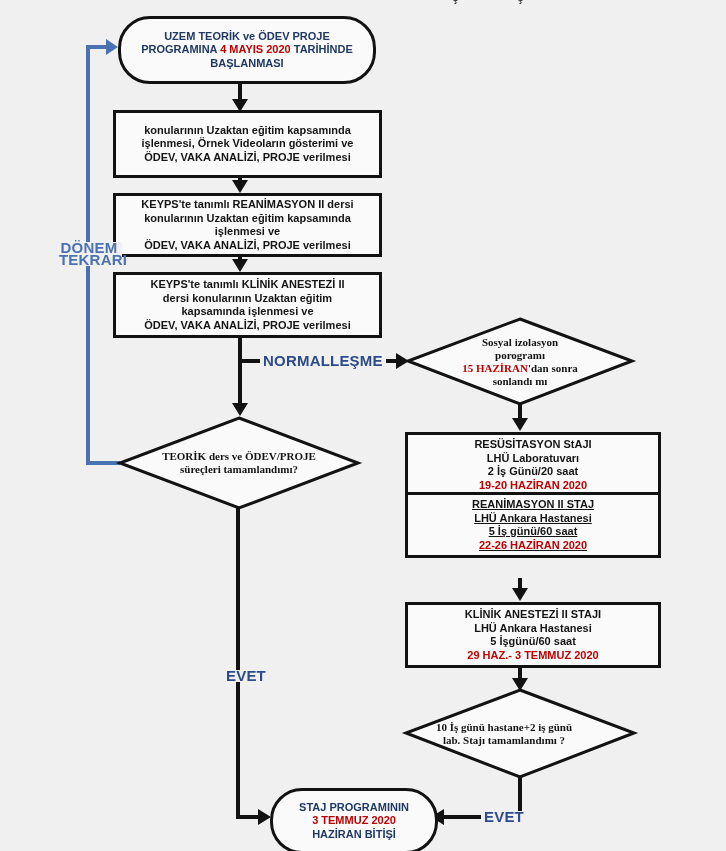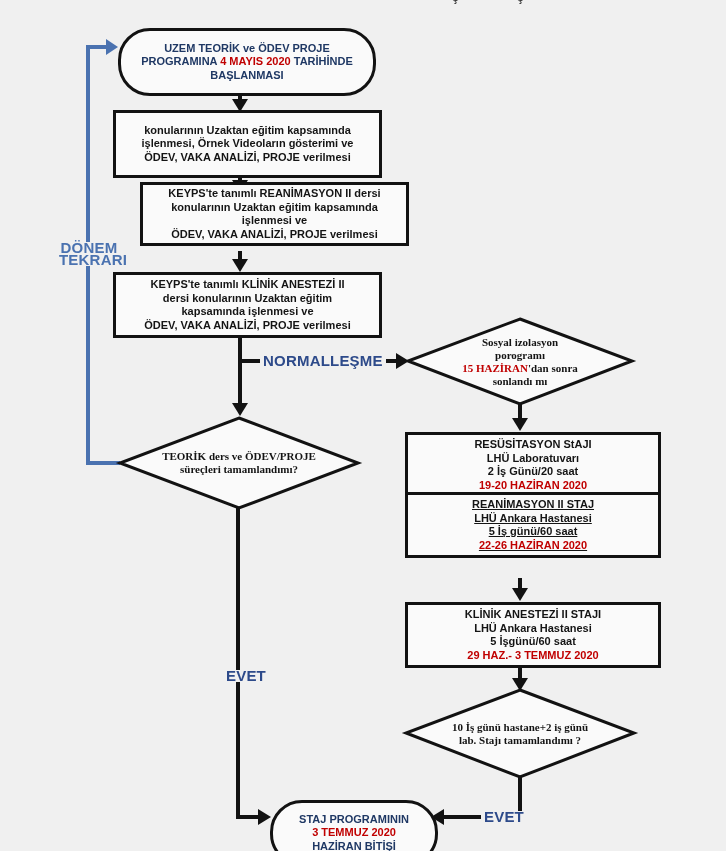--- a/index.html
+++ b/index.html
@@ -2,21 +2,21 @@
 <html><head>
 <meta charset="utf-8">
 <style>
   html,body{margin:0;padding:0;}
   body{font-family:"Liberation Sans",sans-serif;}
   #stage{position:relative;width:726px;height:851px;background:#f0f0f0;overflow:hidden;}
   #connectors{position:absolute;left:0;top:0;z-index:1;}
   .box{position:absolute;z-index:2;border:3px solid #121212;background:#fafafa;
        display:flex;flex-direction:column;align-items:center;justify-content:center;
        text-align:center;font-weight:bold;font-size:11px;line-height:13.5px;color:#141414;}
-  .terminal{border-radius:32px;color:#1f3864;margin-top:12px;}
+  .terminal{border-radius:32px;color:#1f3864;}
   .dtext{position:absolute;z-index:2;display:flex;flex-direction:column;align-items:center;
          justify-content:center;text-align:center;font-weight:bold;font-size:11px;
          line-height:13px;color:#141414;font-family:Liberation Serif, serif;}
   .elabel{position:absolute;z-index:3;font-weight:bold;font-size:15px;letter-spacing:.2px;
           color:#2d4a8a;background:#f0f0f0;padding:0 3px;text-align:center;line-height:12px;}
   .elabel.loop{color:#4a72b0;background:#f0f0f0;}
   .red{color:#c00000;}
   .clip-frag{position:absolute;left:445px;top:0;width:110px;height:6px;overflow:hidden;
              z-index:3;color:#3a3a3a;font-size:12px;font-weight:bold;}
   .clip-frag span{position:absolute;top:-10px;}
@@ -72,21 +72,21 @@
     <div><span>PROGRAMINA </span><span class="red">4 MAYIS 2020</span><span> TARİHİNDE</span></div>
     <div>BAŞLANMASI</div>
   </div>
 
   <div class="box" style="left:113px;top:110px;width:263px;height:62px;">
     <div>konularının Uzaktan eğitim kapsamında</div>
     <div>işlenmesi, Örnek Videoların gösterimi ve</div>
     <div>ÖDEV, VAKA ANALİZİ, PROJE verilmesi</div>
   </div>
 
-  <div class="box" style="left:113px;top:182px;width:263px;height:58px;margin-left:27px;">
+  <div class="box" style="left:113px;top:193px;width:263px;height:58px;">
     <div>KEYPS'te tanımlı REANİMASYON II  dersi</div>
     <div>konularının  Uzaktan eğitim kapsamında</div>
     <div>işlenmesi ve</div>
     <div>ÖDEV, VAKA ANALİZİ, PROJE verilmesi</div>
   </div>
 
   <div class="box" style="left:113px;top:272px;width:263px;height:60px;">
     <div>KEYPS'te tanımlı KLİNİK ANESTEZİ II</div>
     <div>dersi konularının  Uzaktan eğitim</div>
     <div>kapsamında  işlenmesi ve</div>
@@ -98,21 +98,21 @@
     <div>süreçleri tamamlandımı?</div>
   </div>
 
   <div class="dtext" style="left:420px;top:334px;width:200px;height:56px;">
     <div>Sosyal izolasyon</div>
     <div>porogramı</div>
     <div><span class="red">15 HAZİRAN</span><span>'dan sonra</span></div>
     <div>sonlandı mı</div>
   </div>
 
-  <div class="dtext" style="left:400px;top:719px;width:240px;height:30px;">
+  <div class="dtext" style="left:384px;top:719px;width:240px;height:30px;">
     <div>10 İş günü hastane+2 iş günü</div>
     <div>lab. Stajı tamamlandımı ?</div>
   </div>
 
   <div class="box" style="left:405px;top:432px;width:250px;height:60px;">
     <div>RESÜSİTASYON StAJI</div>
     <div>LHÜ Laboratuvarı</div>
     <div>2 İş Günü/20 saat</div>
     <div class="red">19-20 HAZİRAN 2020</div>
   </div>

